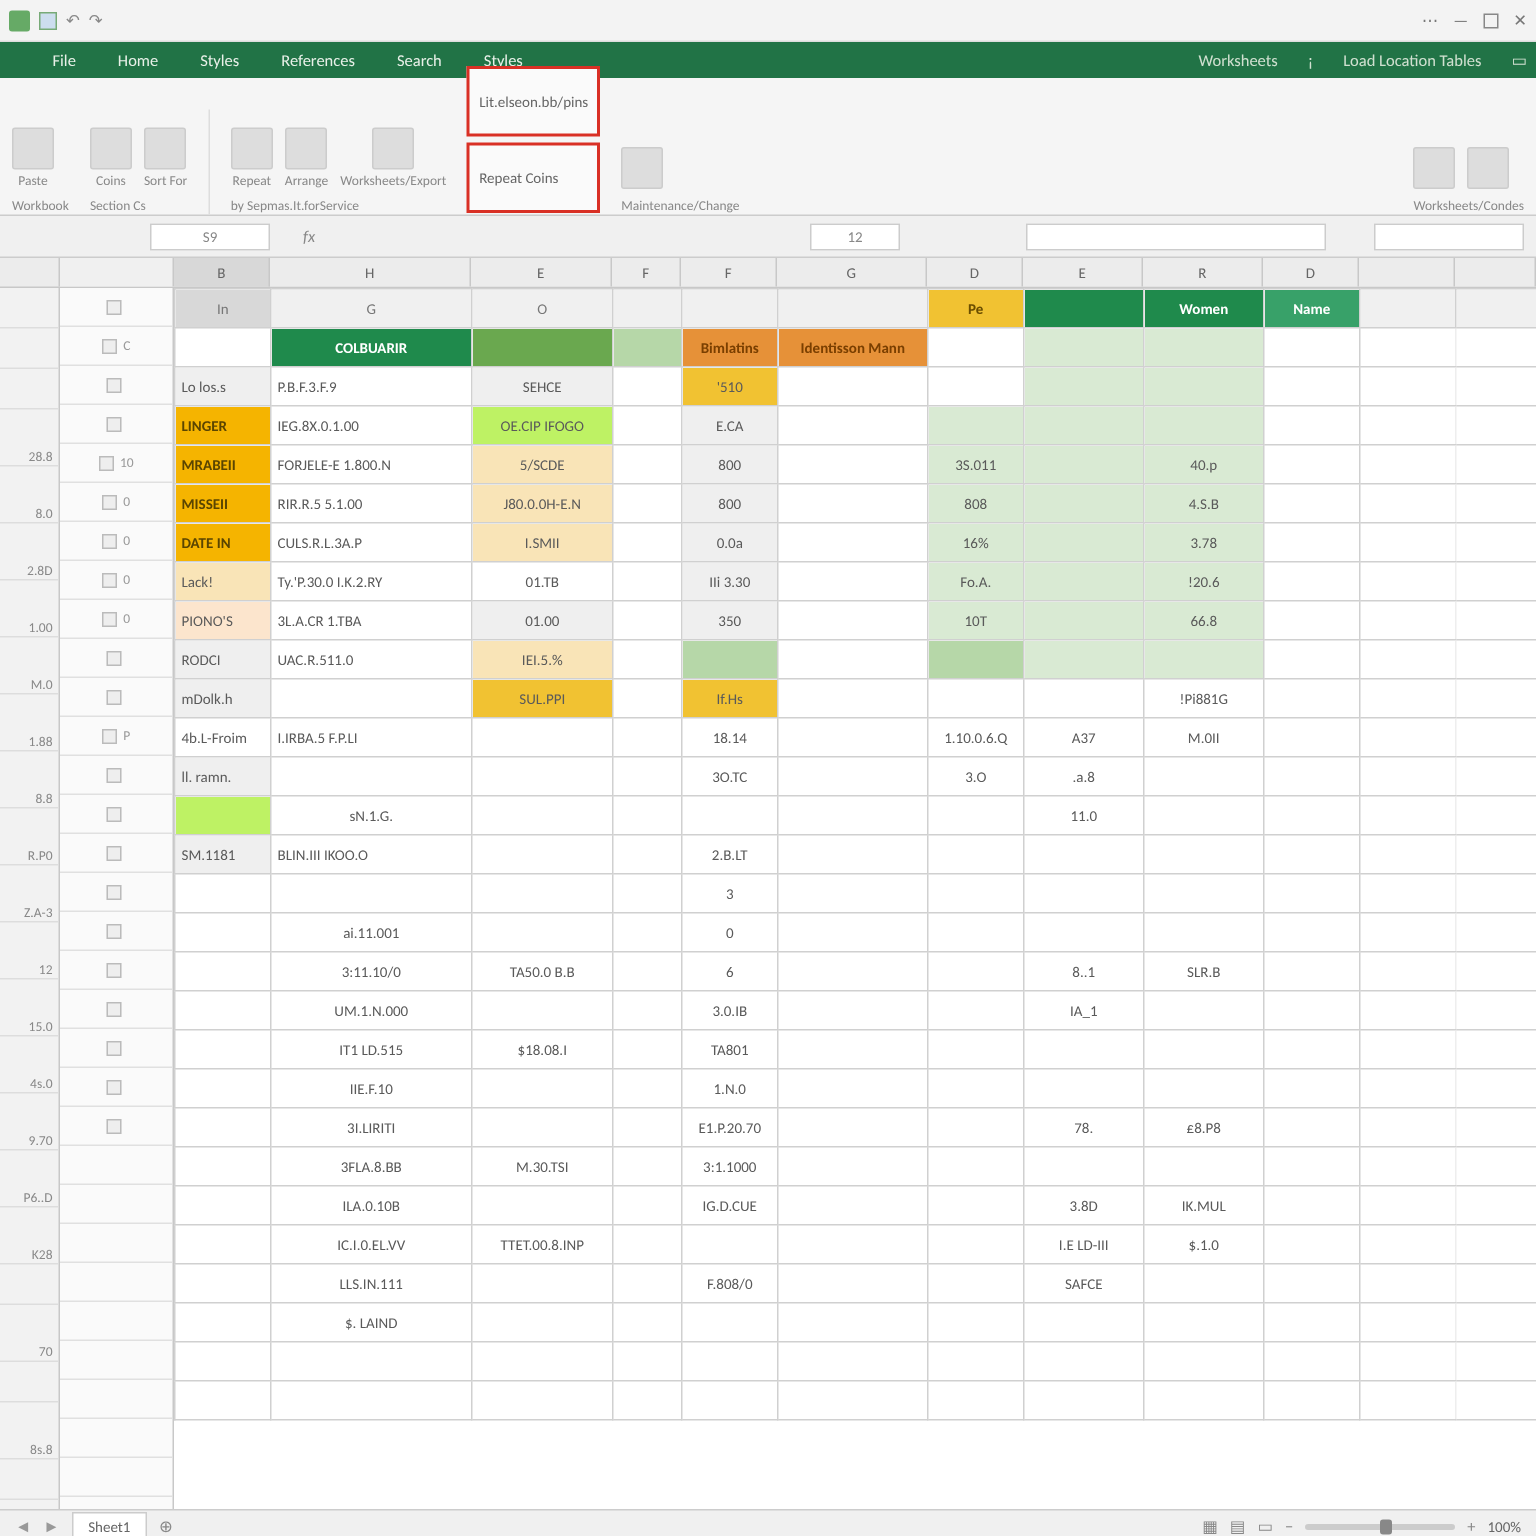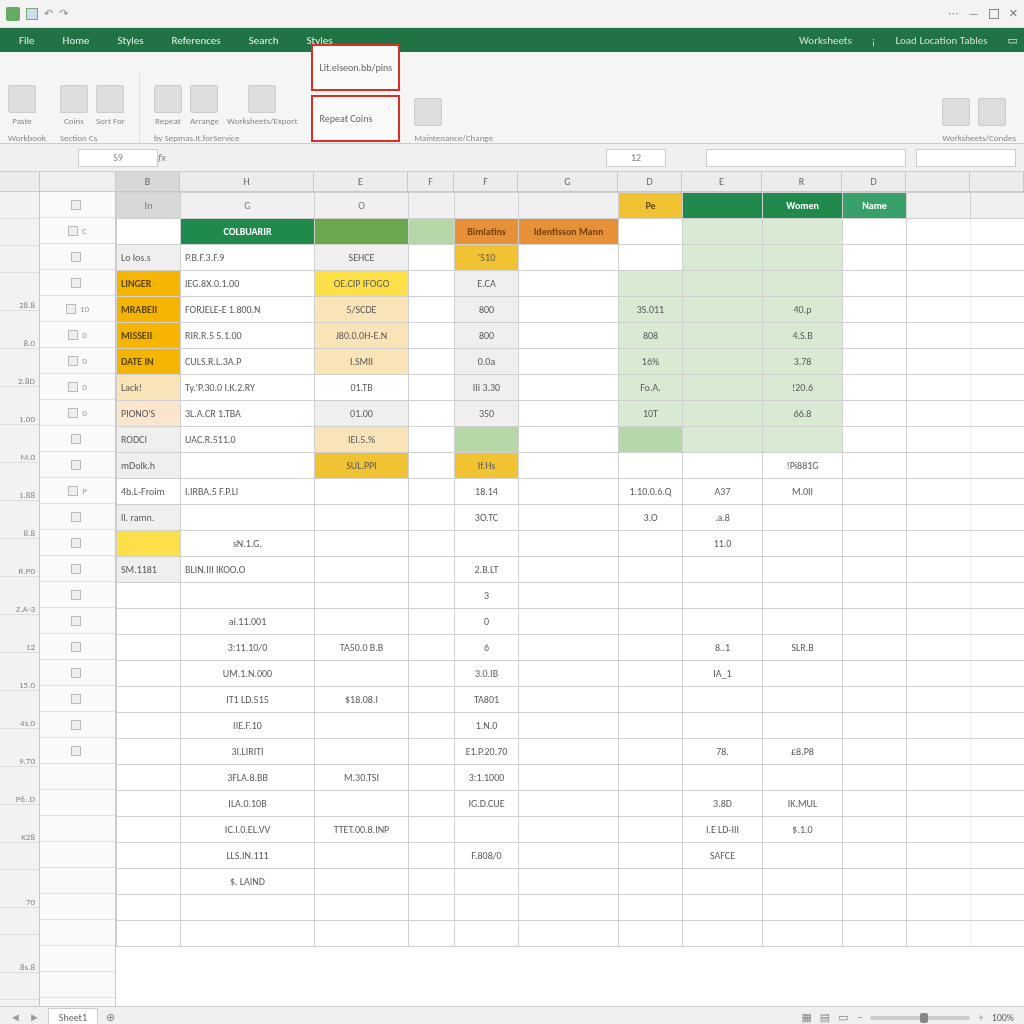--- a/index.html
+++ b/index.html
@@ -5,39 +5,39 @@
 * { box-sizing: border-box; margin: 0; padding: 0; }
 html, body { width: 1024px; height: 1024px; overflow: hidden; font-family: "Segoe UI", Calibri, Arial, sans-serif; font-size: 11px; background: #e8e8e8; color: #444; }
 
 
 .titlebar { height: 28px; background: #f3f3f3; display: flex; align-items: center; padding: 0 6px; border-bottom: 1px solid #ddd; }
 .titlebar .qat { display: flex; gap: 6px; align-items: center; }
 .titlebar .qat-icon { width: 14px; height: 14px; background: #6a6; border-radius: 2px; }
 .titlebar .right { margin-left: auto; display: flex; gap: 10px; align-items: center; color: #777; }
 
 
-.tabs { height: 24px; background: #217346; display: flex; align-items: stretch; padding-left: 5px; }
+.tabs { height: 24px; background: #217346; display: flex; align-items: stretch; padding-left: 21px; }
 .tab { padding: 4px 14px; color: #e8f0e8; font-size: 11px; cursor: pointer; display: flex; align-items: center; }
 .tab.spacer { flex: 1; }
 .tab.far { color: #d0e0d0; }
 .tab.small { padding: 4px 6px; }
 
 
 .ribbon { height: 92px; background: #f5f5f5; border-bottom: 1px solid #ccc; display: flex; align-items: flex-end; padding: 6px 8px 0 8px; gap: 14px; }
 .rb-group { display: flex; flex-direction: column; gap: 2px; }
 .rb-row { display: flex; gap: 8px; align-items: flex-end; }
 .rb-btn { display: flex; flex-direction: column; align-items: center; gap: 2px; color: #888; font-size: 9px; }
 .rb-btn .ic { width: 28px; height: 28px; background: #ddd; border: 1px solid #ccc; border-radius: 2px; }
 .rb-cap { font-size: 9px; color: #888; margin-top: 4px; }
 .rb-sep { width: 1px; height: 70px; background: #ddd; }
 .boxed { border: 2px solid #d93025; padding: 15px 6px; font-size: 10px; color: #666; background: #fafafa; margin: 1px 0; }
 .ribbon-right { margin-left: auto; }
 
 
-.fxbar { height: 28px; background: #f0f0f0; border-bottom: 1px solid #ccc; display: flex; align-items: center; padding: 0 8px; gap: 0; }
+.fxbar { height: 28px; background: #f0f0f0; border-bottom: 1px solid #ccc; display: flex; align-items: center; padding: 0 8px; gap: 22px; }
 .namebox { width: 80px; height: 18px; background: #fff; border: 1px solid #ccc; font-size: 10px; padding: 1px 4px; color: #888; text-align: center; }
 .fx-ic { width: 14px; height: 14px; color: #888; font-style: italic; }
 .fxinput { flex: 1; }
 .fxseg { width: 60px; height: 18px; background: #fff; border: 1px solid #ccc; margin-left: 10px; font-size: 10px; color: #888; text-align: center; padding-top: 1px; }
 
 
 .colhdr-top { height: 20px; display: flex; background: #ececec; border-bottom: 1px solid #c8c8c8; }
 .left-gutter-spacer { width: 40px; border-right: 1px solid #c8c8c8; }
 .mid-gutter-spacer { width: 76px; border-right: 1px solid #c8c8c8; background: #f0f0f0; }
 .colhdr-top .ch { border-right: 1px solid #c8c8c8; display: flex; align-items: center; justify-content: center; font-size: 10px; color: #666; background: #ececec; }
@@ -57,21 +57,21 @@
 .sheet { flex: 1; overflow: hidden; background: #fff; }
 .sheet table { border-collapse: collapse; width: 100%; table-layout: fixed; }
 .sheet td { height: 26px; border: 1px solid #d0d0d0; font-size: 10px; color: #5a5a5a; padding: 0 4px; overflow: hidden; white-space: nowrap; text-align: center; background: #fff; }
 .sheet td.lab { text-align: left; }
 .sheet td.num { }
 .sheet td.hdr-row2 { background: #f5b400; font-weight: 600; color: #5a4500; } 
 .sheet td.hdr-green-dark { background: #1f8a4c; color: #fff; font-weight: 600; }
 .sheet td.hdr-orange { background: #e69138; color: #7a3f00; font-weight: 600; }
 .sheet td.cell-green-lt { background: #d9ead3; }
 .sheet td.cell-green-md { background: #b6d7a8; }
-.sheet td.cell-yellow { background: #fde047; }
+.sheet td.cell-yellow { background: #bef264; }
 .sheet td.cell-yellow-dk { background: #f1c232; }
 .sheet td.cell-tan { background: #f9e4b7; }
 .sheet td.cell-peach { background: #fce5cd; }
 .sheet td.cell-gray { background: #efefef; }
 .sheet td.cell-grn-bar { background: #6aa84f; color: #fff; }
 .sheet td.borderless { border-left: 1px solid #eee; border-right: 1px solid #eee; }
 
 
 .subhdr { height: 26px; }
 .subhdr td { background: #f0f0f0; font-size: 10px; color: #777; }

